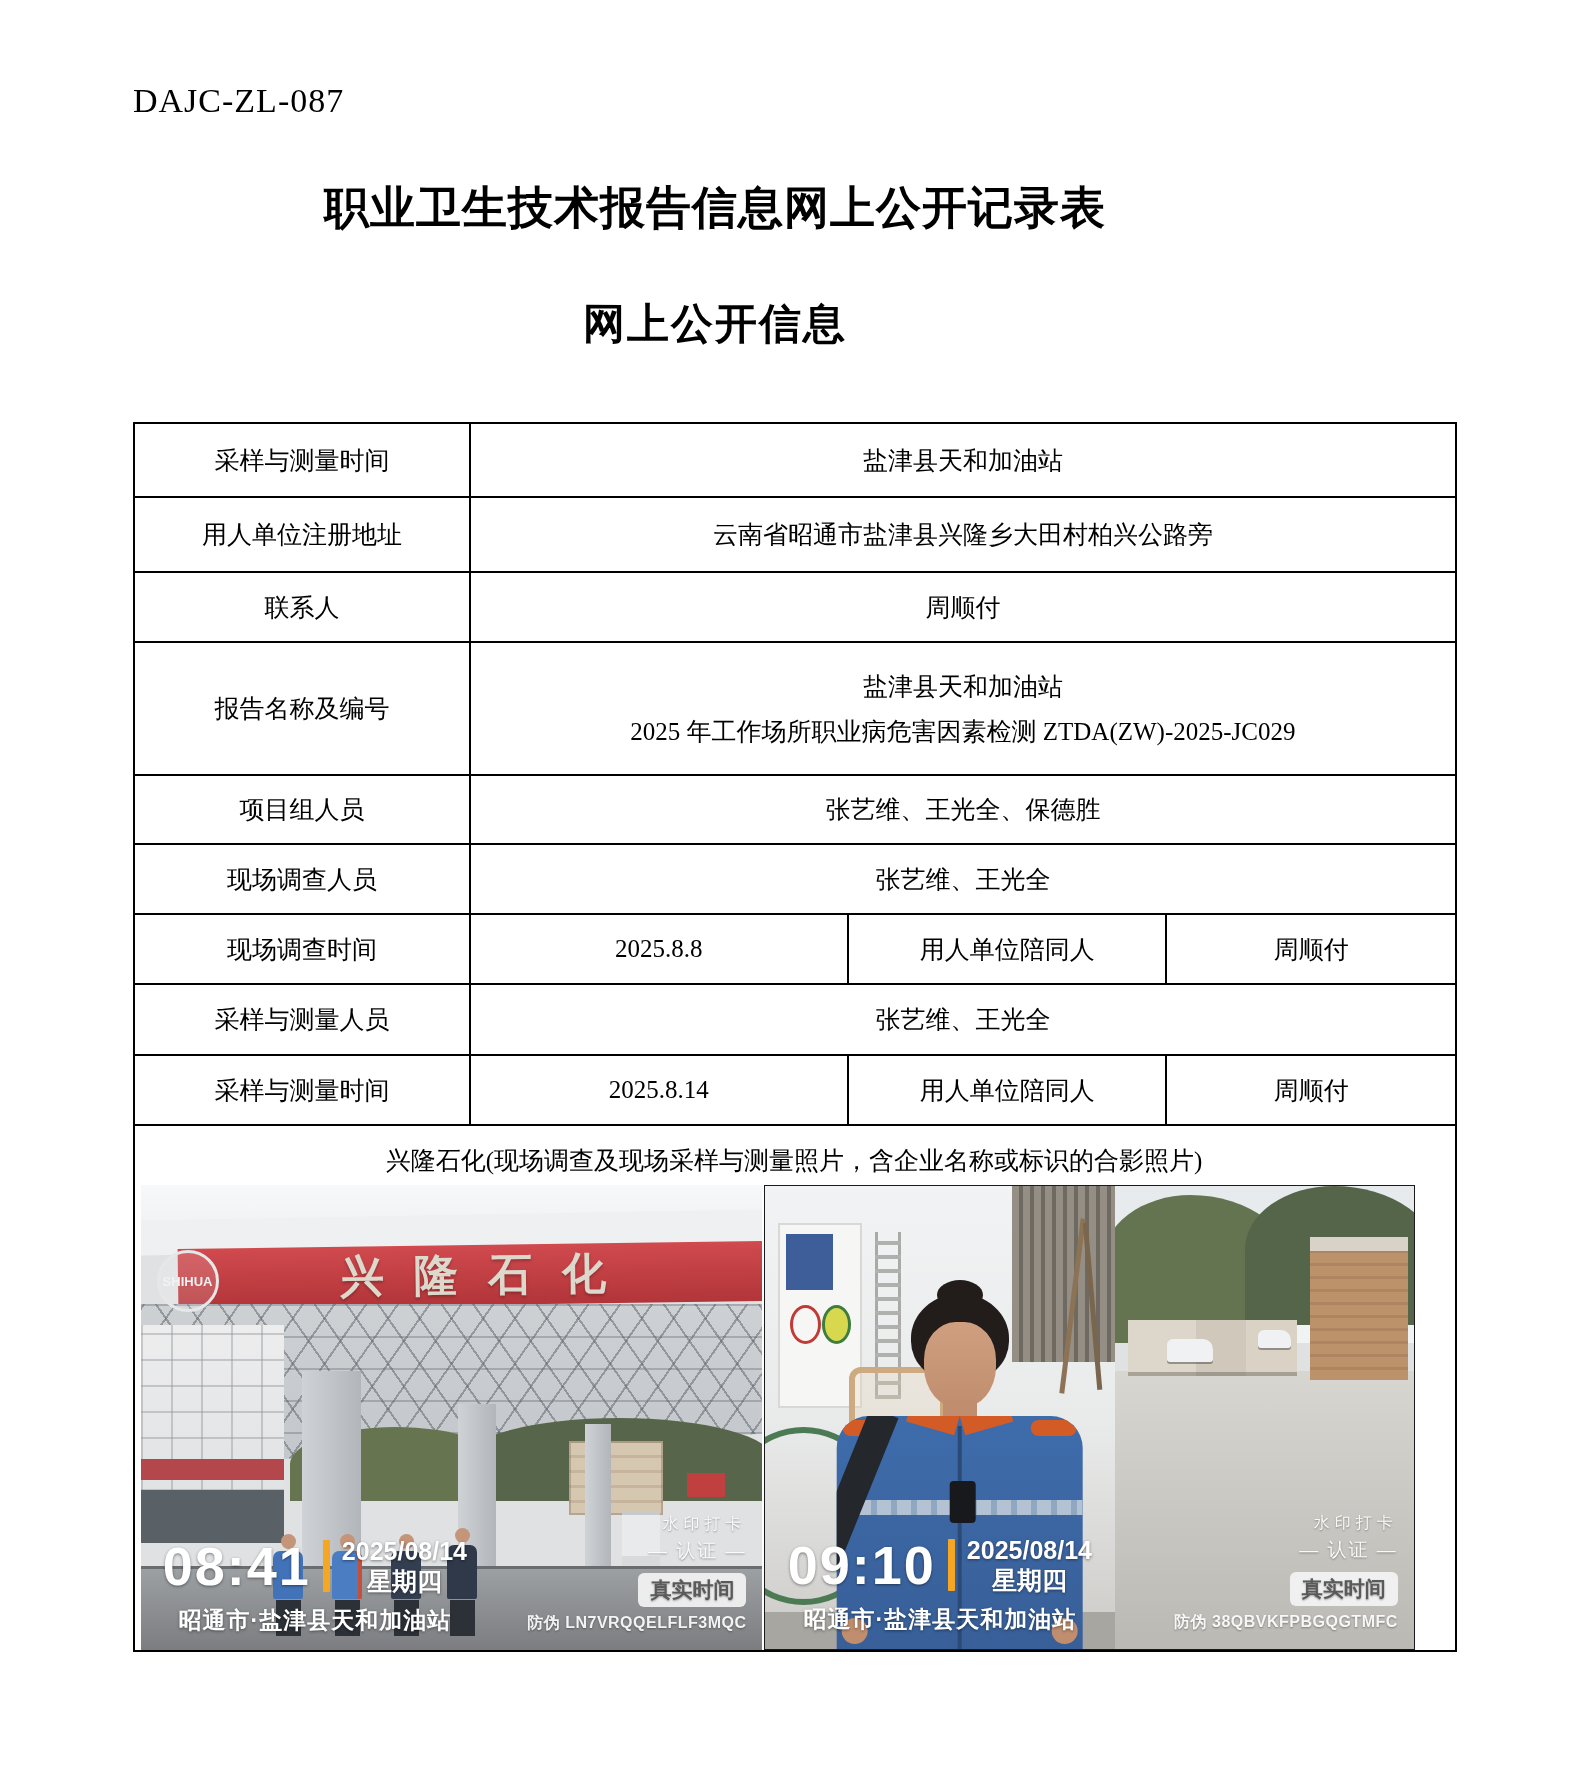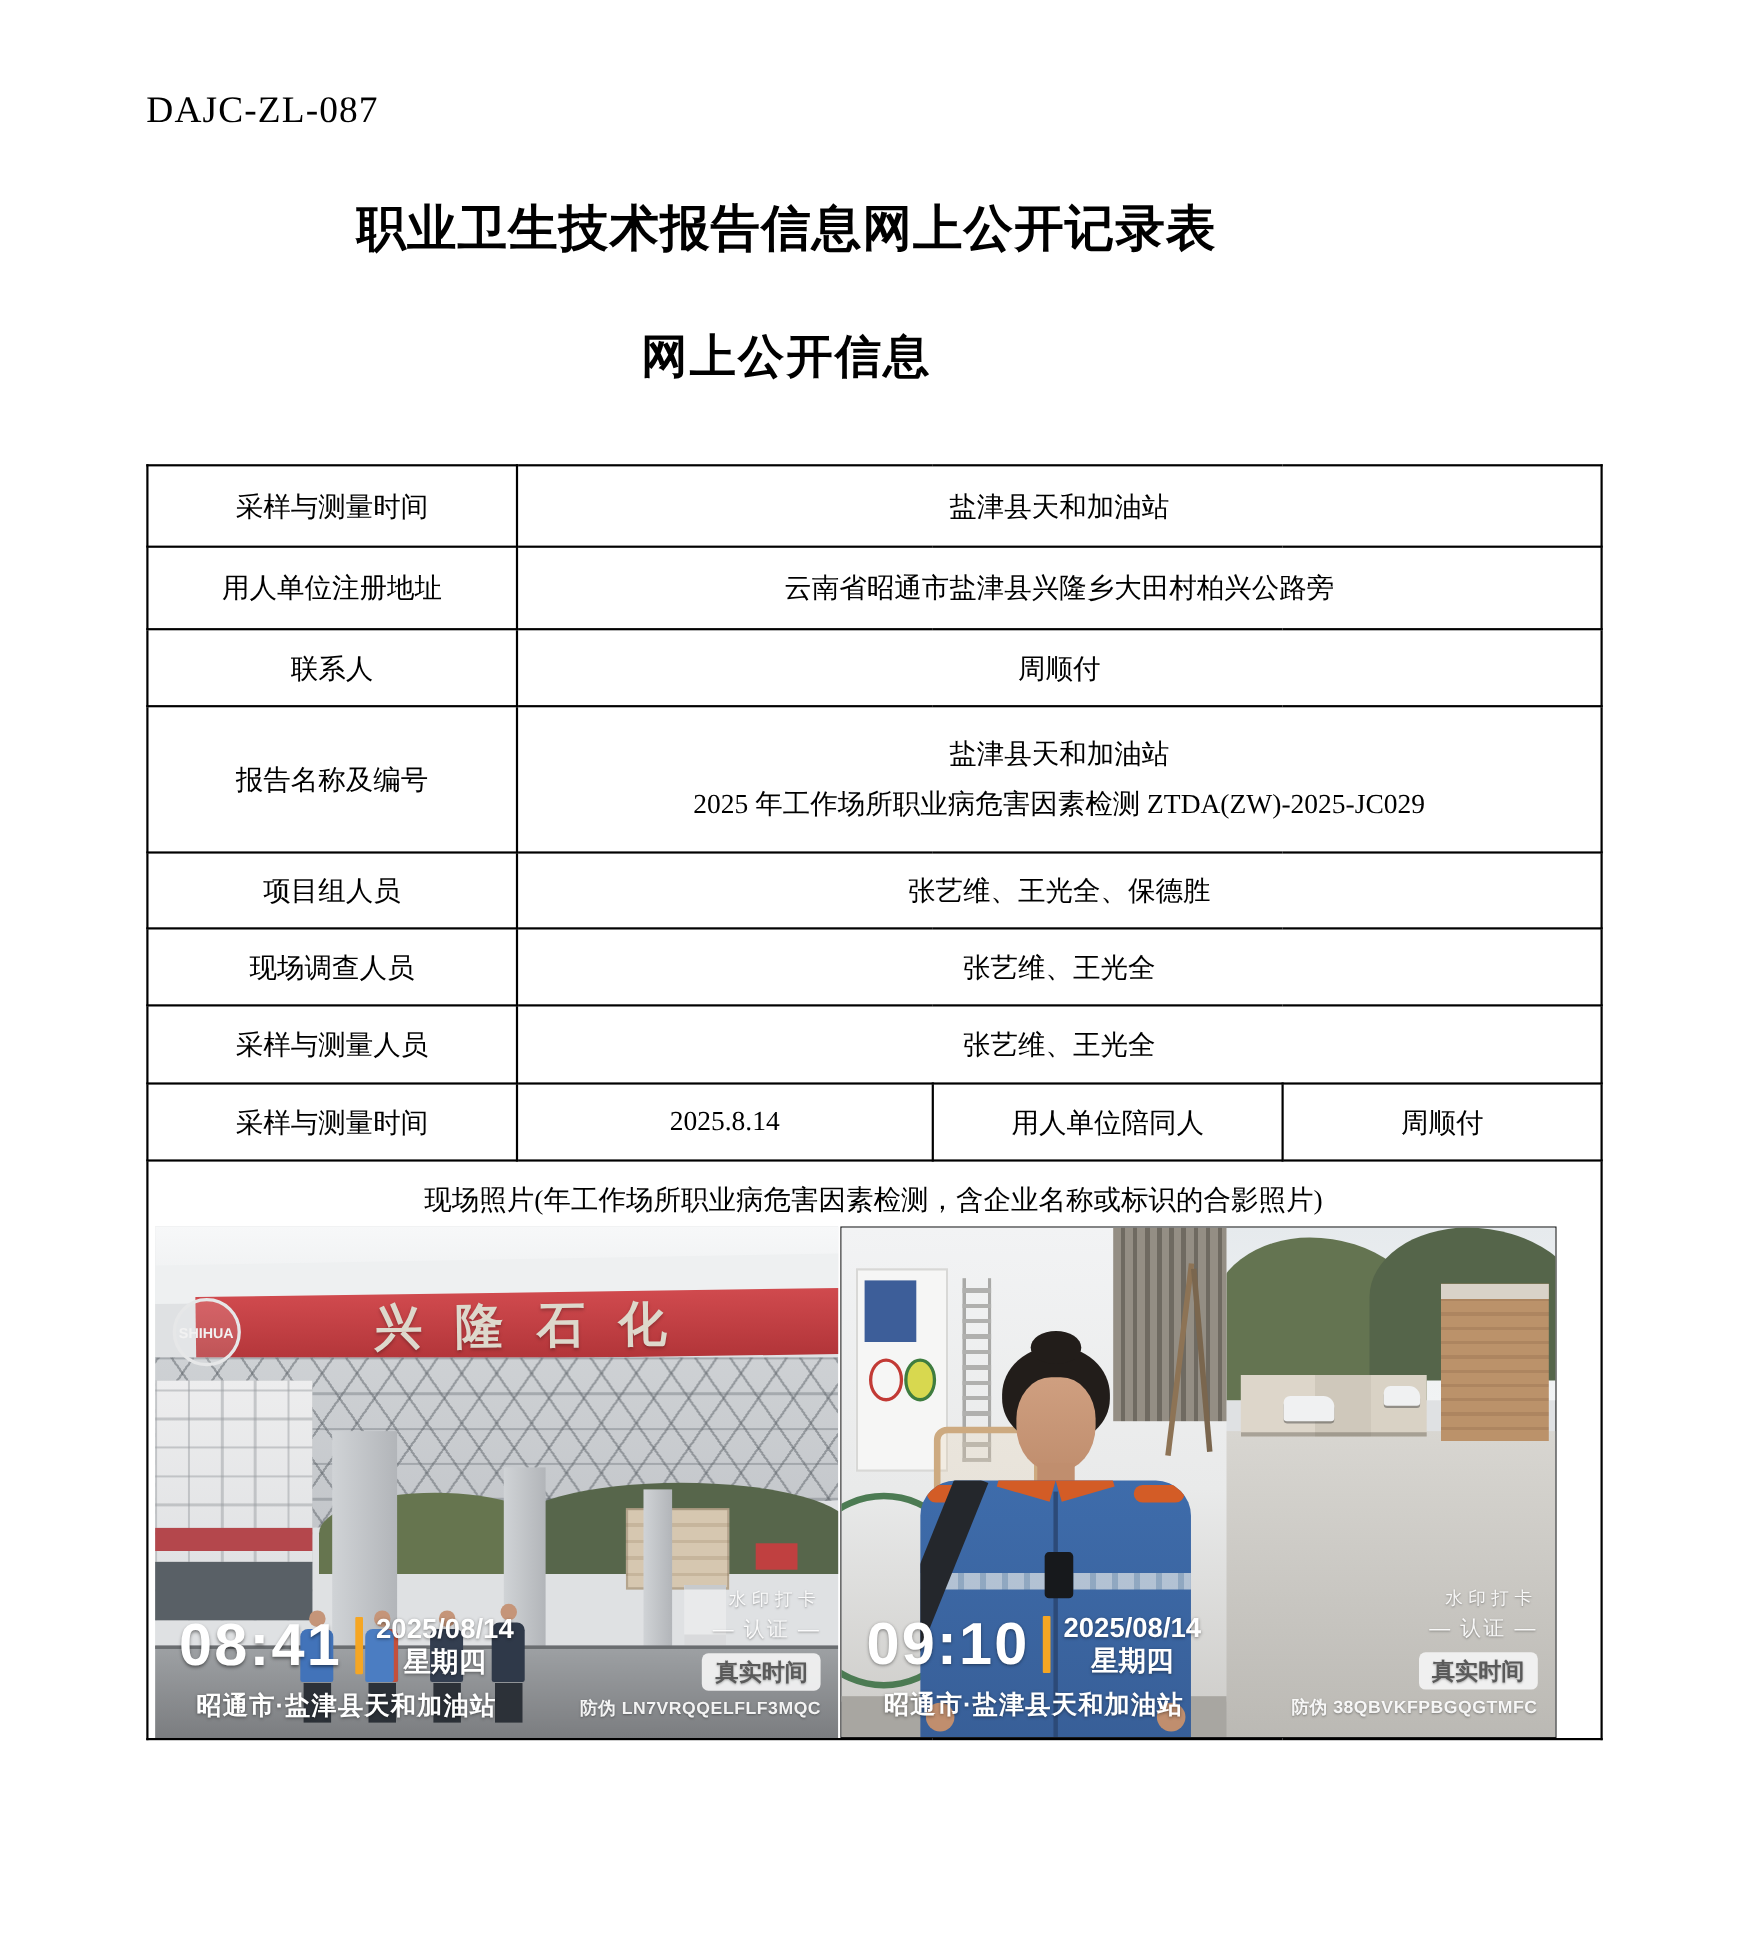--- a/index.html
+++ b/index.html
@@ -180,33 +180,39 @@
         </td>
       </tr>
       <tr class="r5">
         <td>项目组人员</td>
         <td colspan="3">张艺维、王光全、保德胜</td>
       </tr>
       <tr class="r6">
         <td>现场调查人员</td>
         <td colspan="3">张艺维、王光全</td>
       </tr>
+      <tr class="r7">
+        <td>现场调查时间</td>
+        <td>2025.8.8</td>
+        <td>用人单位陪同人</td>
+        <td>周顺付</td>
+      </tr>
       <tr class="r8">
         <td>采样与测量人员</td>
         <td colspan="3">张艺维、王光全</td>
       </tr>
       <tr class="r9">
         <td>采样与测量时间</td>
         <td>2025.8.14</td>
         <td>用人单位陪同人</td>
         <td>周顺付</td>
       </tr>
       <tr>
         <td colspan="4" class="photos-cell">
-          <div class="caption">现场照片(年工作场所职业病危害因素检测，含企业名称或标识的合影照片)</div>
+          <div class="caption">兴隆石化(现场调查及现场采样与测量照片，含企业名称或标识的合影照片)</div>
           <div class="photos-row">
 
             <div class="photo photo-left">
               <div class="pl-sky"></div>
               <div class="pl-fascia"></div>
               <div class="pl-banner">
                 <span class="pl-banner-text">兴隆石化</span>
               </div>
               <div class="pl-logo">SHIHUA</div>
               <div class="pl-truss"></div>

